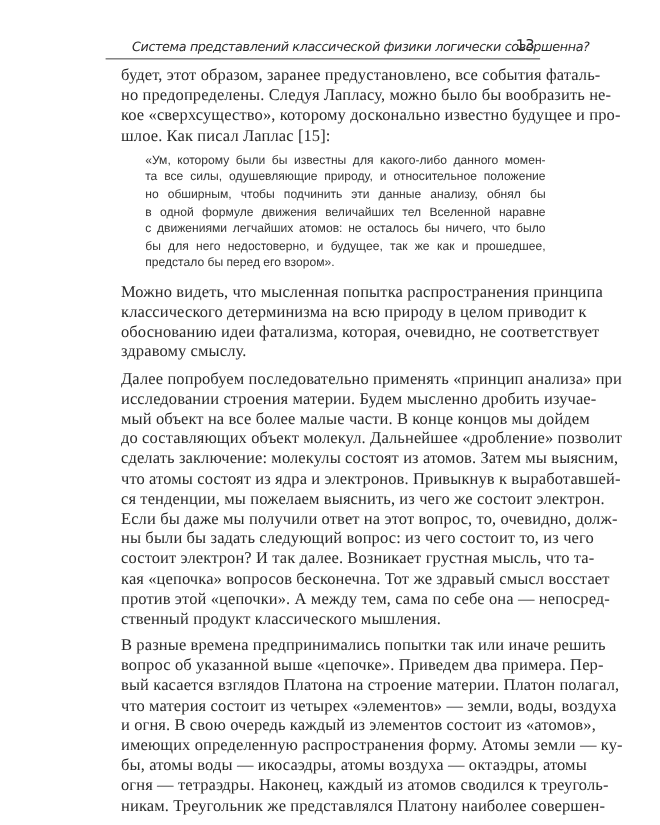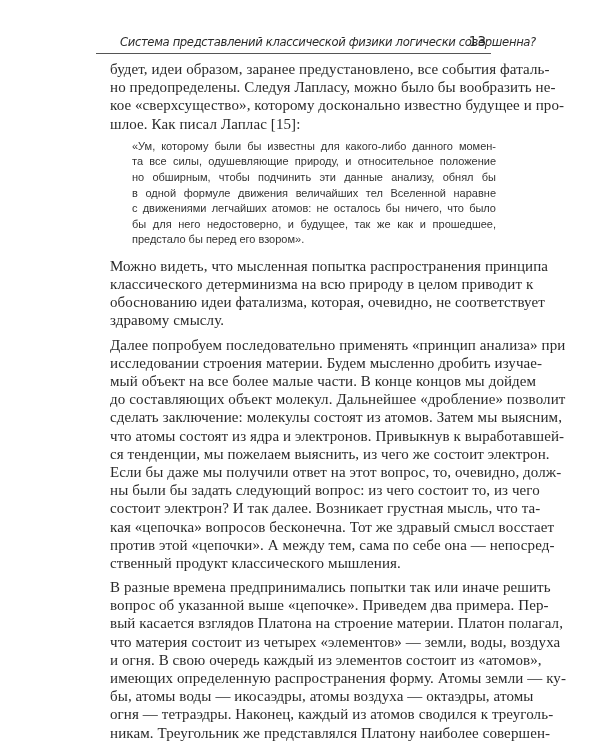--- a/index.html
+++ b/index.html
@@ -96,21 +96,21 @@
 <div class="page">
 
   <div class="running-head">
     <span class="running-title">Система представлений классической физики логически совершенна?</span>
     <span class="page-number">13</span>
   </div>
 
   <div class="body-text">
 
     <p class="para">
-      <span class="line"><span>будет, идеи образом, </span><span class="italic">заранее предустановлено</span><span>, все события фаталь-</span></span>
+      <span class="line"><span>будет, этот образом, </span><span class="italic">заранее предустановлено</span><span>, все события фаталь-</span></span>
       <span class="line">но предопределены. Следуя Лапласу, можно было бы вообразить не-</span>
       <span class="line">кое «сверхсущество», которому досконально известно будущее и про-</span>
       <span class="line last">шлое. Как писал Лаплас [15]:</span>
     </p>
 
     <div class="quote">
       <span class="line">«Ум, которому были бы известны для какого-либо данного момен-</span>
       <span class="line">та все силы, одушевляющие природу, и относительное положение</span>
       <span class="line">но обширным, чтобы подчинить эти данные анализу, обнял бы</span>
       <span class="line">в одной формуле движения величайших тел Вселенной наравне</span>

